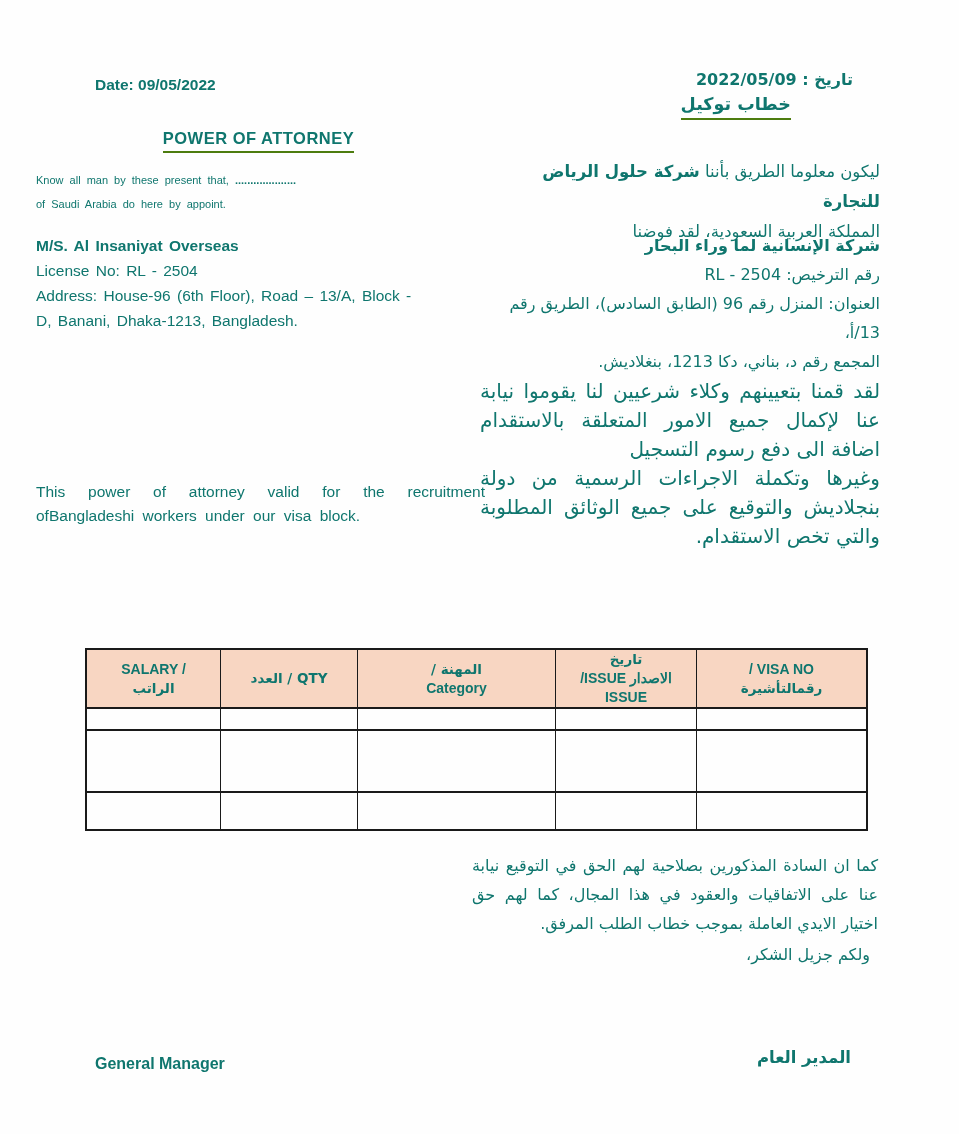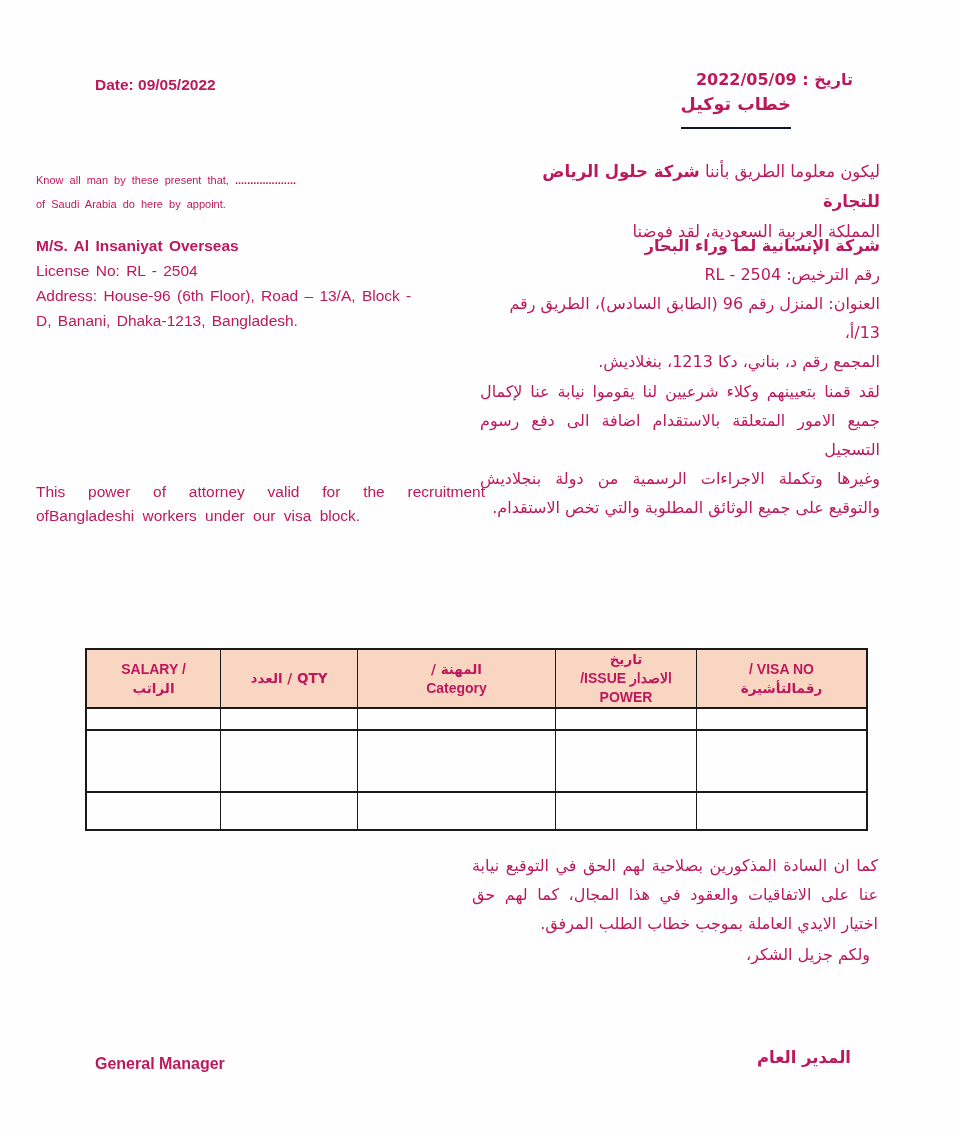--- a/index.html
+++ b/index.html
@@ -1,45 +1,45 @@
 <!DOCTYPE html>
 <html lang="en"><head>
 <meta charset="utf-8">
 <style>
   html,body{margin:0;padding:0;background:#ffffff;}
   #doc{
     position:relative;
     width:959px;height:1134px;
     background:#fefefe;
     font-family:"Liberation Sans", sans-serif;
-    color:#be185d;
+    color:#0f766e;
     overflow:hidden;
   }
   .abs{position:absolute;}
   .b{font-weight:bold;}
   .en{font-family:"Liberation Sans", sans-serif;}
   .ar{font-family:"DejaVu Sans", sans-serif;direction:rtl;text-align:right;}
   .just{text-align:justify;text-align-last:left;}
   .ar-just{text-align:justify;text-align-last:right;}
 
   .date-en{left:95px;top:76px;font-size:15.5px;}
   .date-ar{right:106px;top:70px;font-size:16px;}
   .title-ar{right:168px;top:94px;font-size:17.5px;}
-  .title-ar .u, .title-en .u{border-bottom:2px solid #0f172a;padding-bottom:13px;}
+  .title-ar .u, .title-en .u{border-bottom:2px solid #4d7c0f;padding-bottom:4px;}
   .title-en{left:36px;top:129px;width:445px;text-align:center;font-size:16.5px;letter-spacing:.5px;}
 
   .intro-en{left:36px;top:168px;width:447px;font-size:11px;line-height:24px;word-spacing:3px;}
   .intro-ar{right:79px;top:157px;width:396px;font-size:16.5px;line-height:30px;}
 
   .agency-en{left:36px;top:233px;font-size:15.5px;line-height:25px;word-spacing:2px;}
   .agency-ar{right:79px;top:231px;width:400px;font-size:16px;line-height:29px;}
 
   .body-en-p1{left:36px;top:367px;width:449px;font-size:15.5px;line-height:23.5px;word-spacing:4px;}
   .body-en-p2{left:36px;top:480px;width:449px;font-size:15.5px;line-height:23.5px;word-spacing:4px;}
-  .body-ar-p1{right:79px;top:377px;width:400px;font-size:16px;line-height:29px;}
+  .body-ar-p1{right:79px;top:377px;width:400px;font-size:20px;line-height:29px;}
   .body-ar-p3{right:79px;top:545px;width:400px;font-size:16px;line-height:29px;}
 
   table.visa{
     position:absolute;left:85px;top:648px;
     width:735px;border-collapse:collapse;table-layout:fixed;
   }
   table.visa th, table.visa td{
     border:solid #1a1a1a;border-width:2.5px 1.5px;
     padding:0 4px;vertical-align:middle;text-align:center;
   }
@@ -61,20 +61,23 @@
 </head>
 <body>
 
 <div id="doc">
 
   <div class="abs en b date-en">Date: 09/05/2022</div>
   <div class="abs ar b date-ar">تاريخ  : 2022/05/09</div>
 
   <div class="abs ar b title-ar">
     <span class="u">خطاب توكيل</span>
+  </div>
+  <div class="abs en b title-en">
+    <span class="u">POWER OF ATTORNEY</span>
   </div>
 
   <div class="abs en intro-en">
     <div><span>Know all man by these present that, </span><span class="b">....................</span></div>
     <div>of Saudi Arabia do here by appoint.</div>
   </div>
 
   <div class="abs ar intro-ar">
     <span>ليكون معلوما الطريق بأننا </span><span class="b">شركة حلول الرياض للتجارة</span>
     <div>المملكة العربية السعودية، لقد فوضنا</div>
@@ -111,21 +114,21 @@
         <th style="width: 128px; background: rgb(248, 214, 194);">
           <span class="hl th-ar" dir="rtl">QTY / العدد</span>
         </th>
         <th style="width: 189px; background: rgb(248, 214, 194);">
           <span class="hl th-ar" dir="rtl">المهنة /</span>
           <span class="hl en">Category</span>
         </th>
         <th style="width: 132px; background: rgb(248, 214, 194);">
           <span class="hl th-ar" dir="rtl">تاريخ</span>
           <span class="hl en" dir="ltr">/ISSUE الاصدار</span>
-          <span class="hl en">POWER</span>
+          <span class="hl en">ISSUE</span>
         </th>
         <th style="width: 161px; background: rgb(248, 214, 194);">
           <span class="hl en" dir="ltr">/ VISA NO</span>
           <span class="hl th-ar" dir="rtl">رقمالتأشيرة</span>
         </th>
       </tr>
     </thead>
     <tbody>
       <tr class="r1">
         <td></td>

